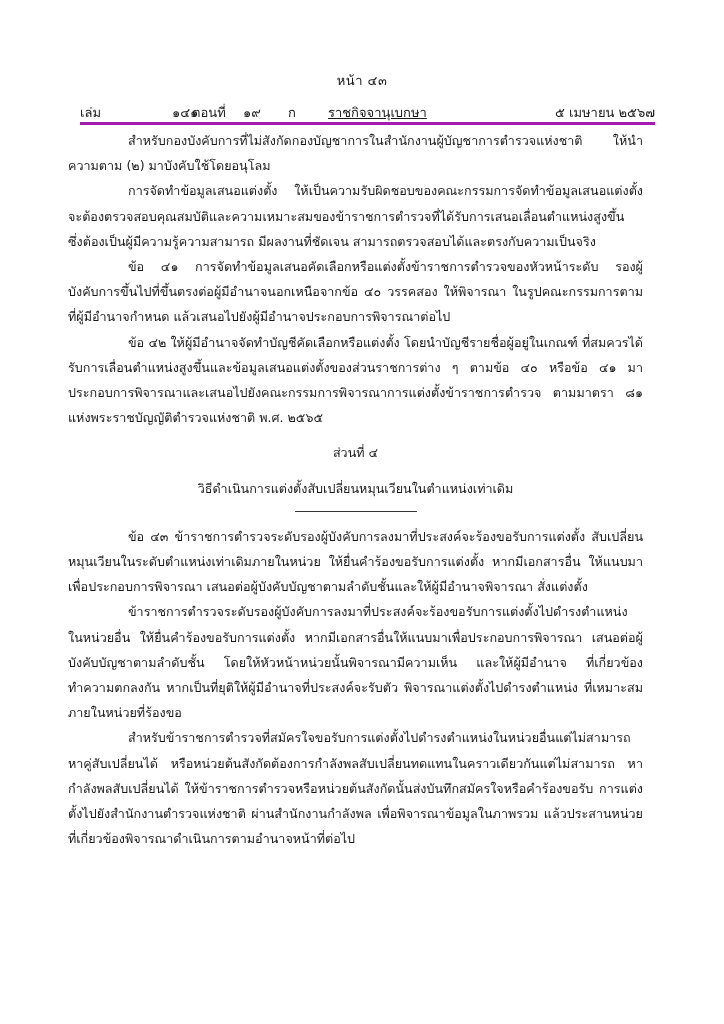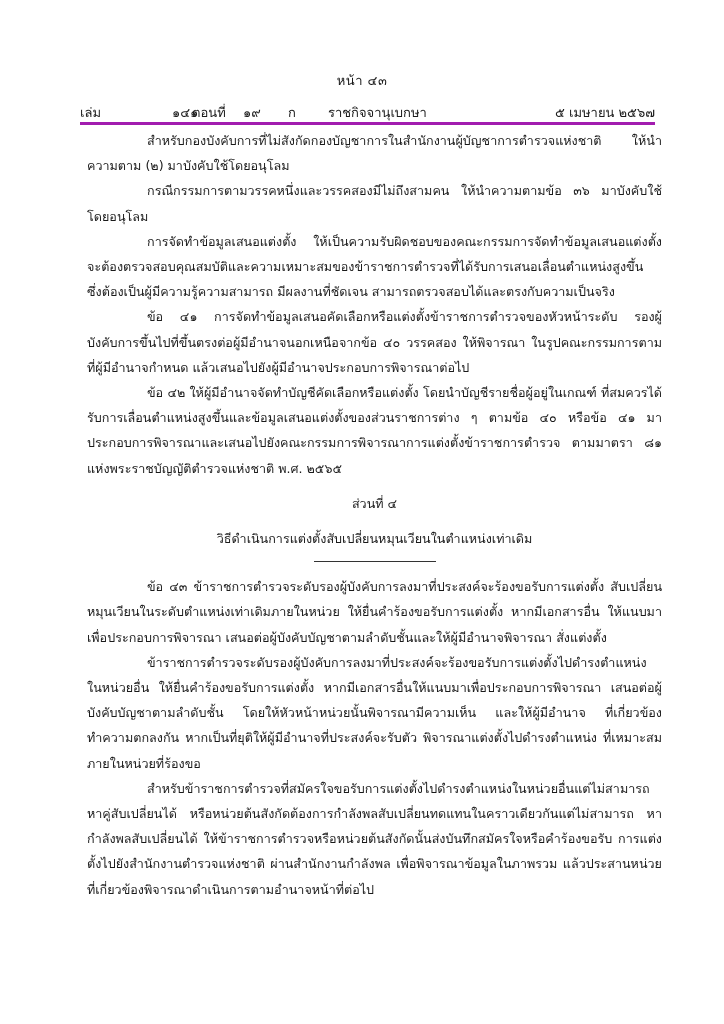--- a/index.html
+++ b/index.html
@@ -40,27 +40,27 @@
       height: 22px;
       font-size: 13px;
       border-bottom: 3px solid #a21caf;
     }
     .header span { position: absolute; top: 2px; white-space: nowrap; }
     .h-volume-label { left: 0; }
     .h-volume-num { left: 52px; margin-left: 40px; }
     .h-issue-label { left: 112px; }
     .h-issue-num { left: 163px; font-family: Liberation Serif, serif; }
     .h-section { left: 208px; }
-    .h-gazette { left: 248px; }
+    .h-gazette { left: 248px; text-decoration: underline; }
     .h-date { right: 0; margin-left: 28px; }
 
     .body-text {
       position: absolute;
       top: 128px;
-      left: 87px;
+      left: 68px;
       width: 575px;
       font-size: 12.6px;
       line-height: 25.2px;
     }
     .para {
       margin: 0;
       text-align: justify;
       text-align-last: left;
     }
     .indent { text-indent: 60px; }
@@ -87,21 +87,20 @@
     <span class="h-volume-num">๑๔๑</span>
     <span class="h-issue-label">ตอนที่</span>
     <span class="h-issue-num">๑๙</span>
     <span class="h-section">ก</span>
     <span class="h-gazette">ราชกิจจานุเบกษา</span>
     <span class="h-date">๕ เมษายน ๒๕๖๗</span>
   </div>
 
   <div class="body-text">
     <p class="para indent">สำหรับกองบังคับการที่ไม่สังกัดกองบัญชาการในสำนักงานผู้บัญชาการตำรวจแห่งชาติ ให้นำความตาม (๒) มาบังคับใช้โดยอนุโลม</p>
-    <p class="para indent">กรณีกรรมการตามวรรคหนึ่งและวรรคสองมีไม่ถึงสามคน ให้นำความตามข้อ ๓๖ มาบังคับใช้ โดยอนุโลม</p>
     <p class="para indent">การจัดทำข้อมูลเสนอแต่งตั้ง ให้เป็นความรับผิดชอบของคณะกรรมการจัดทำข้อมูลเสนอแต่งตั้ง จะต้องตรวจสอบคุณสมบัติและความเหมาะสมของข้าราชการตำรวจที่ได้รับการเสนอเลื่อนตำแหน่งสูงขึ้น ซึ่งต้องเป็นผู้มีความรู้ความสามารถ มีผลงานที่ชัดเจน สามารถตรวจสอบได้และตรงกับความเป็นจริง</p>
     <p class="para indent">ข้อ ๔๑ การจัดทำข้อมูลเสนอคัดเลือกหรือแต่งตั้งข้าราชการตำรวจของหัวหน้าระดับ รองผู้บังคับการขึ้นไปที่ขึ้นตรงต่อผู้มีอำนาจนอกเหนือจากข้อ ๔๐ วรรคสอง ให้พิจารณา ในรูปคณะกรรมการตามที่ผู้มีอำนาจกำหนด แล้วเสนอไปยังผู้มีอำนาจประกอบการพิจารณาต่อไป</p>
     <p class="para indent">ข้อ ๔๒ ให้ผู้มีอำนาจจัดทำบัญชีคัดเลือกหรือแต่งตั้ง โดยนำบัญชีรายชื่อผู้อยู่ในเกณฑ์ ที่สมควรได้รับการเลื่อนตำแหน่งสูงขึ้นและข้อมูลเสนอแต่งตั้งของส่วนราชการต่าง ๆ ตามข้อ ๔๐ หรือข้อ ๔๑ มาประกอบการพิจารณาและเสนอไปยังคณะกรรมการพิจารณาการแต่งตั้งข้าราชการตำรวจ ตามมาตรา ๘๑ แห่งพระราชบัญญัติตำรวจแห่งชาติ พ.ศ. ๒๕๖๕</p>
 
     <p class="section-heading">ส่วนที่ ๔</p>
     <p class="section-heading">วิธีดำเนินการแต่งตั้งสับเปลี่ยนหมุนเวียนในตำแหน่งเท่าเดิม</p>
     <div class="section-rule"></div>
 
     <p class="para indent">ข้อ ๔๓ ข้าราชการตำรวจระดับรองผู้บังคับการลงมาที่ประสงค์จะร้องขอรับการแต่งตั้ง สับเปลี่ยนหมุนเวียนในระดับตำแหน่งเท่าเดิมภายในหน่วย ให้ยื่นคำร้องขอรับการแต่งตั้ง หากมีเอกสารอื่น ให้แนบมาเพื่อประกอบการพิจารณา เสนอต่อผู้บังคับบัญชาตามลำดับชั้นและให้ผู้มีอำนาจพิจารณา สั่งแต่งตั้ง</p>
     <p class="para indent">ข้าราชการตำรวจระดับรองผู้บังคับการลงมาที่ประสงค์จะร้องขอรับการแต่งตั้งไปดำรงตำแหน่ง ในหน่วยอื่น ให้ยื่นคำร้องขอรับการแต่งตั้ง หากมีเอกสารอื่นให้แนบมาเพื่อประกอบการพิจารณา เสนอต่อผู้บังคับบัญชาตามลำดับชั้น โดยให้หัวหน้าหน่วยนั้นพิจารณามีความเห็น และให้ผู้มีอำนาจ ที่เกี่ยวข้องทำความตกลงกัน หากเป็นที่ยุติให้ผู้มีอำนาจที่ประสงค์จะรับตัว พิจารณาแต่งตั้งไปดำรงตำแหน่ง ที่เหมาะสมภายในหน่วยที่ร้องขอ</p>

